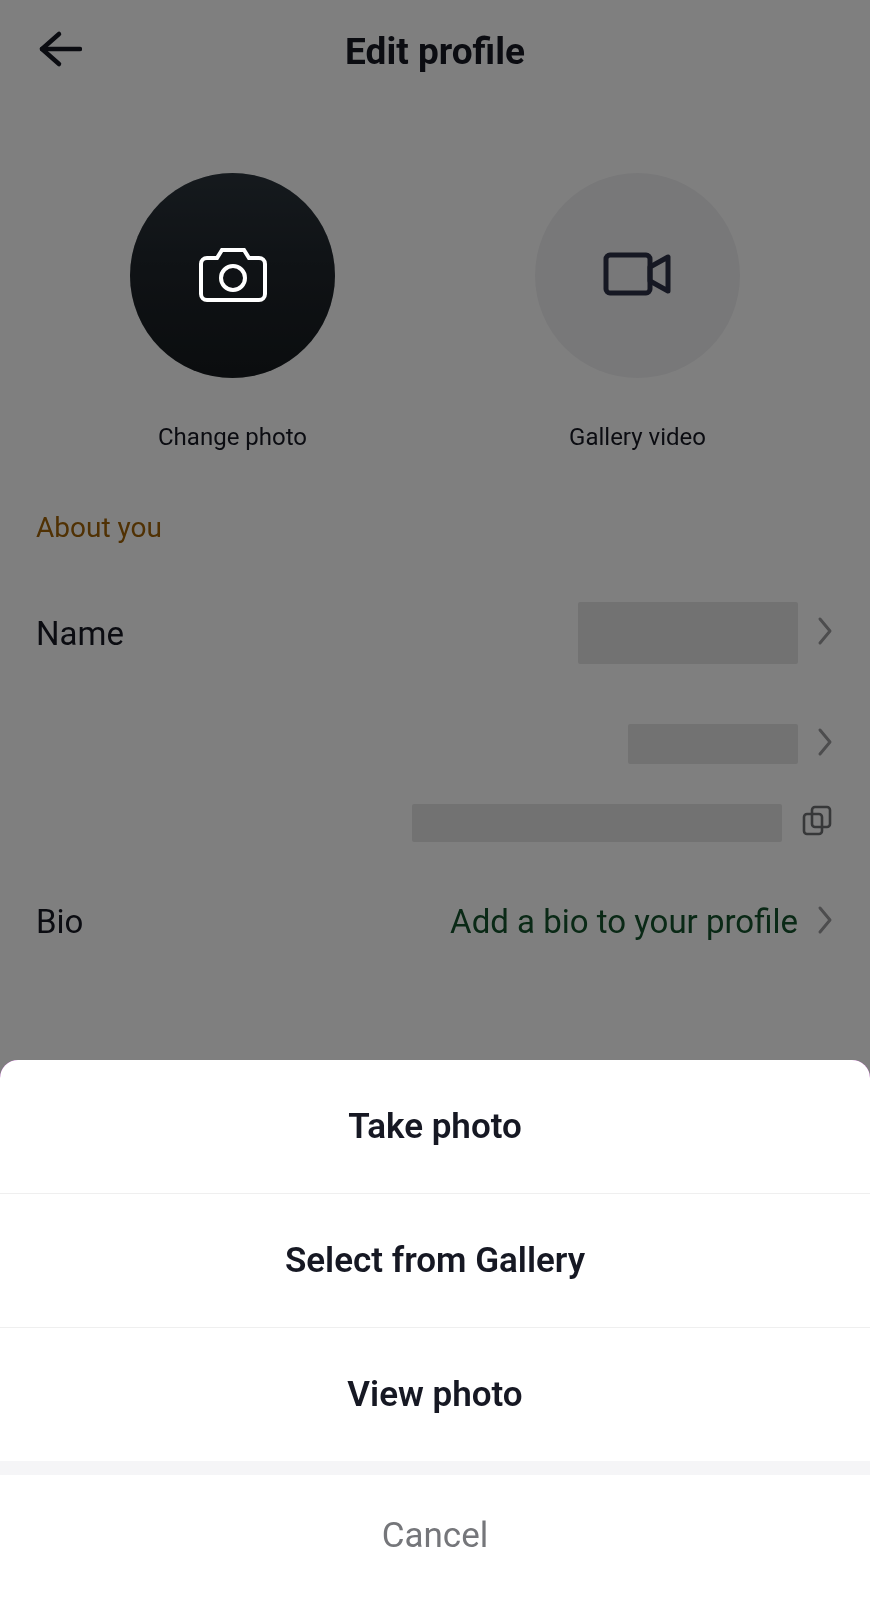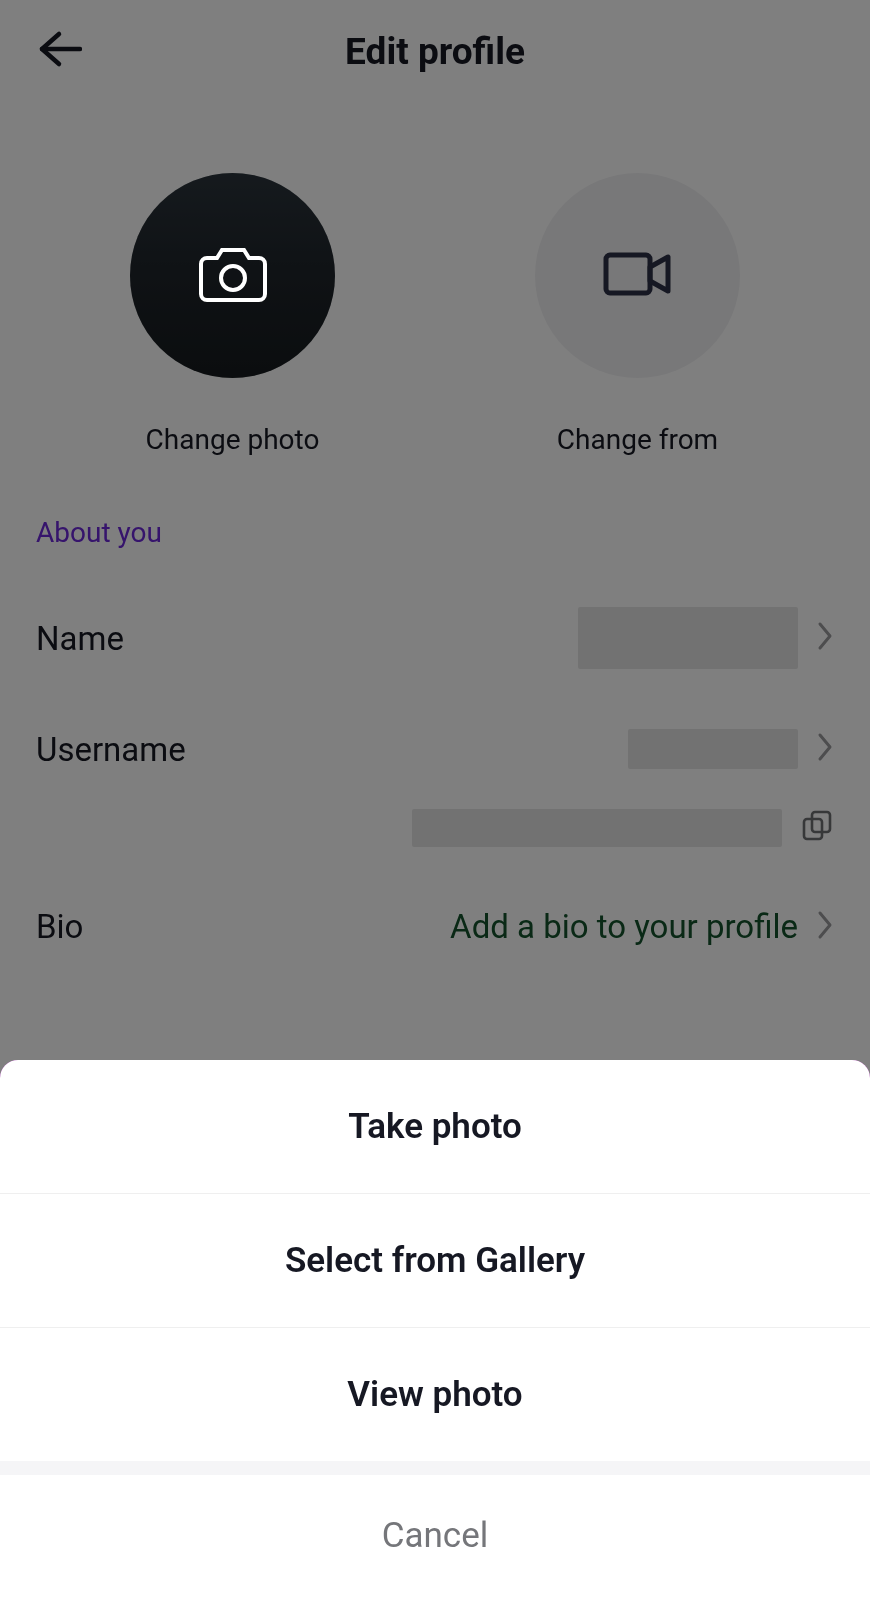--- a/index.html
+++ b/index.html
@@ -76,27 +76,27 @@
     }
     .circle-video {
       background: #f1f1f3;
     }
     .cam-icon svg,
     .vid-icon svg {
       position: relative;
       z-index: 1;
     }
     .media-label {
-      font-size: 28px;
+      font-size: 24px;
       font-weight: 400;
       color: #161823;
     }
     .section-header {
       font-size: 28px;
-      color: #6d28d9;
+      color: #a16207;
       padding: 10px 36px 28px 36px;
     }
     .row {
       display: flex;
       align-items: center;
       padding: 30px 36px;
       position: relative;
     }
     .row-label {
       font-size: 33px;
@@ -208,39 +208,38 @@
 
     <div class="media-col">
       <div class="circle circle-video">
         <span class="vid-icon">
           <svg width="72" height="50" viewBox="0 0 72 50" fill="none" stroke="#161823" stroke-width="5" stroke-linejoin="round">
             <rect x="4" y="6" width="44" height="38" rx="4"></rect>
             <path d="M48 18 L66 8 V42 L48 32 Z"></path>
           </svg>
         </span>
       </div>
-      <div class="media-label">Change from</div>
+      <div class="media-label">Gallery video</div>
     </div>
   </div>
 
   <div class="section-header">About you</div>
 
   <div class="row">
     <div class="row-label">Name</div>
     <div class="row-spacer"></div>
     <div class="redact r1"></div>
     <span class="chevron" style="margin-left:18px;">
       <svg viewBox="0 0 18 30" fill="none" stroke="#9a9a9d" stroke-width="3" stroke-linecap="round" stroke-linejoin="round">
         <path d="M4 3 L14 15 L4 27"></path>
       </svg>
     </span>
   </div>
 
   <div class="row">
-    <div class="row-label">Username</div>
     <div class="row-spacer"></div>
     <div class="redact-wrap">
       <div class="redact r2"></div>
     </div>
     <span class="chevron">
       <svg viewBox="0 0 18 30" fill="none" stroke="#9a9a9d" stroke-width="3" stroke-linecap="round" stroke-linejoin="round">
         <path d="M4 3 L14 15 L4 27"></path>
       </svg>
     </span>
   </div>

